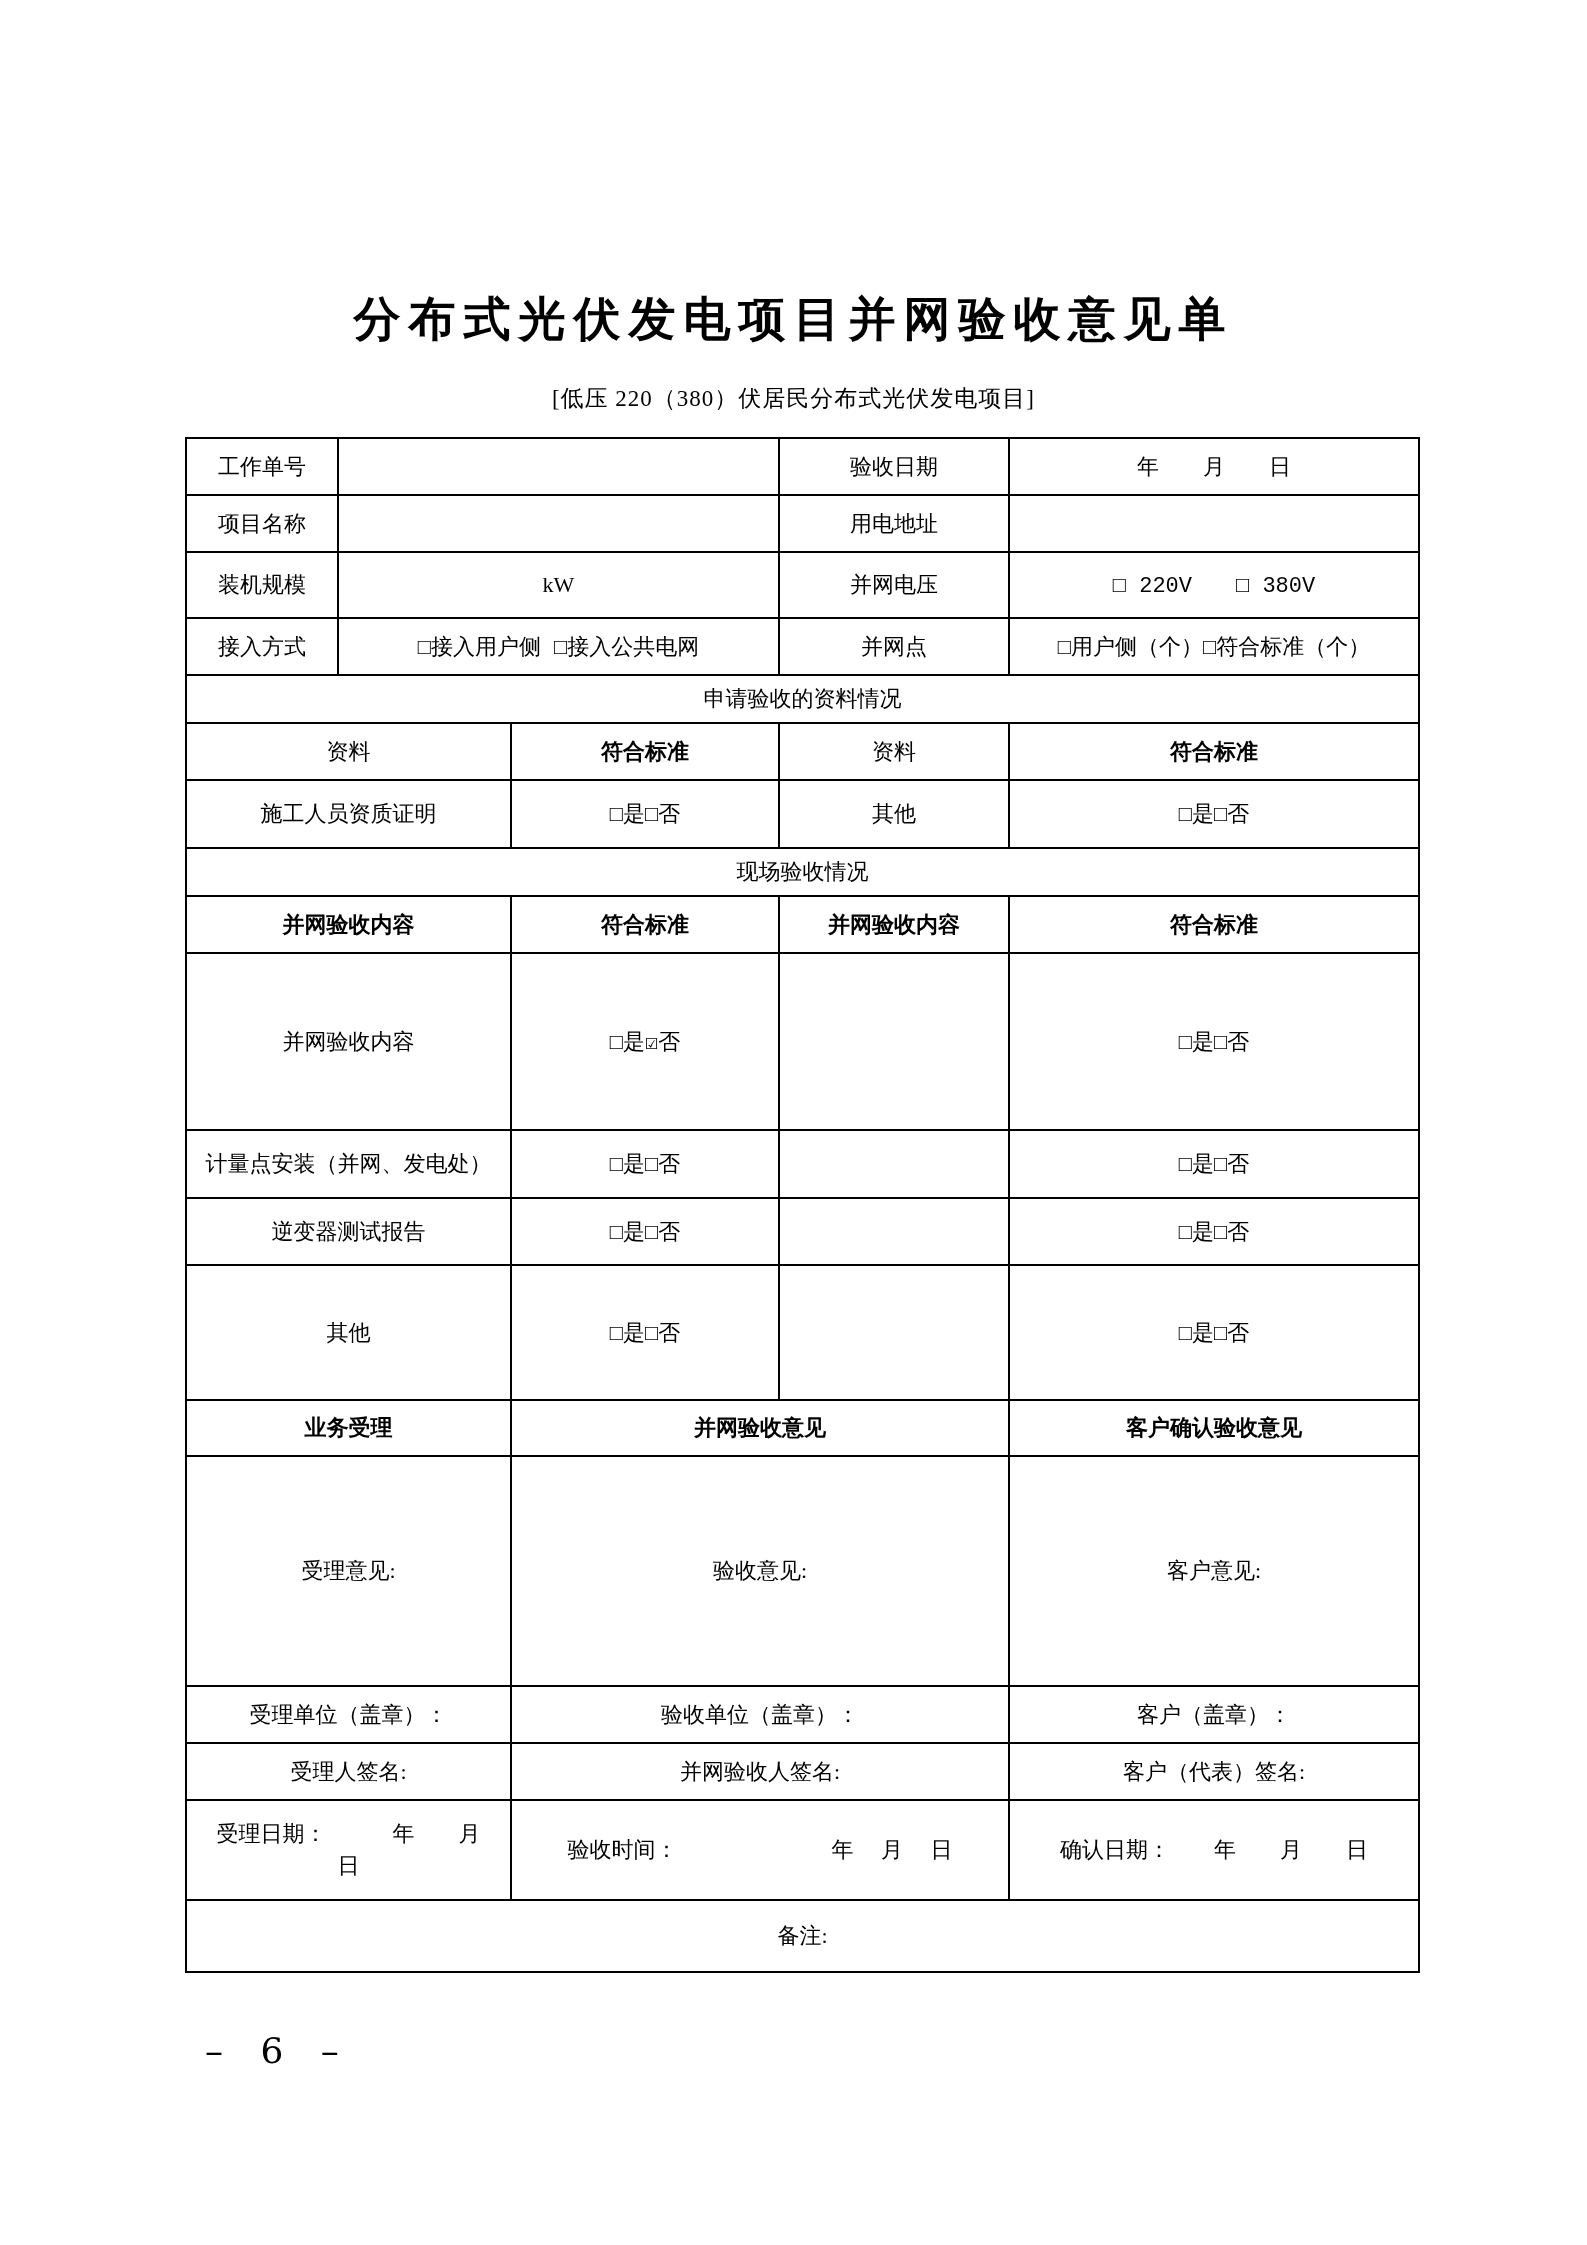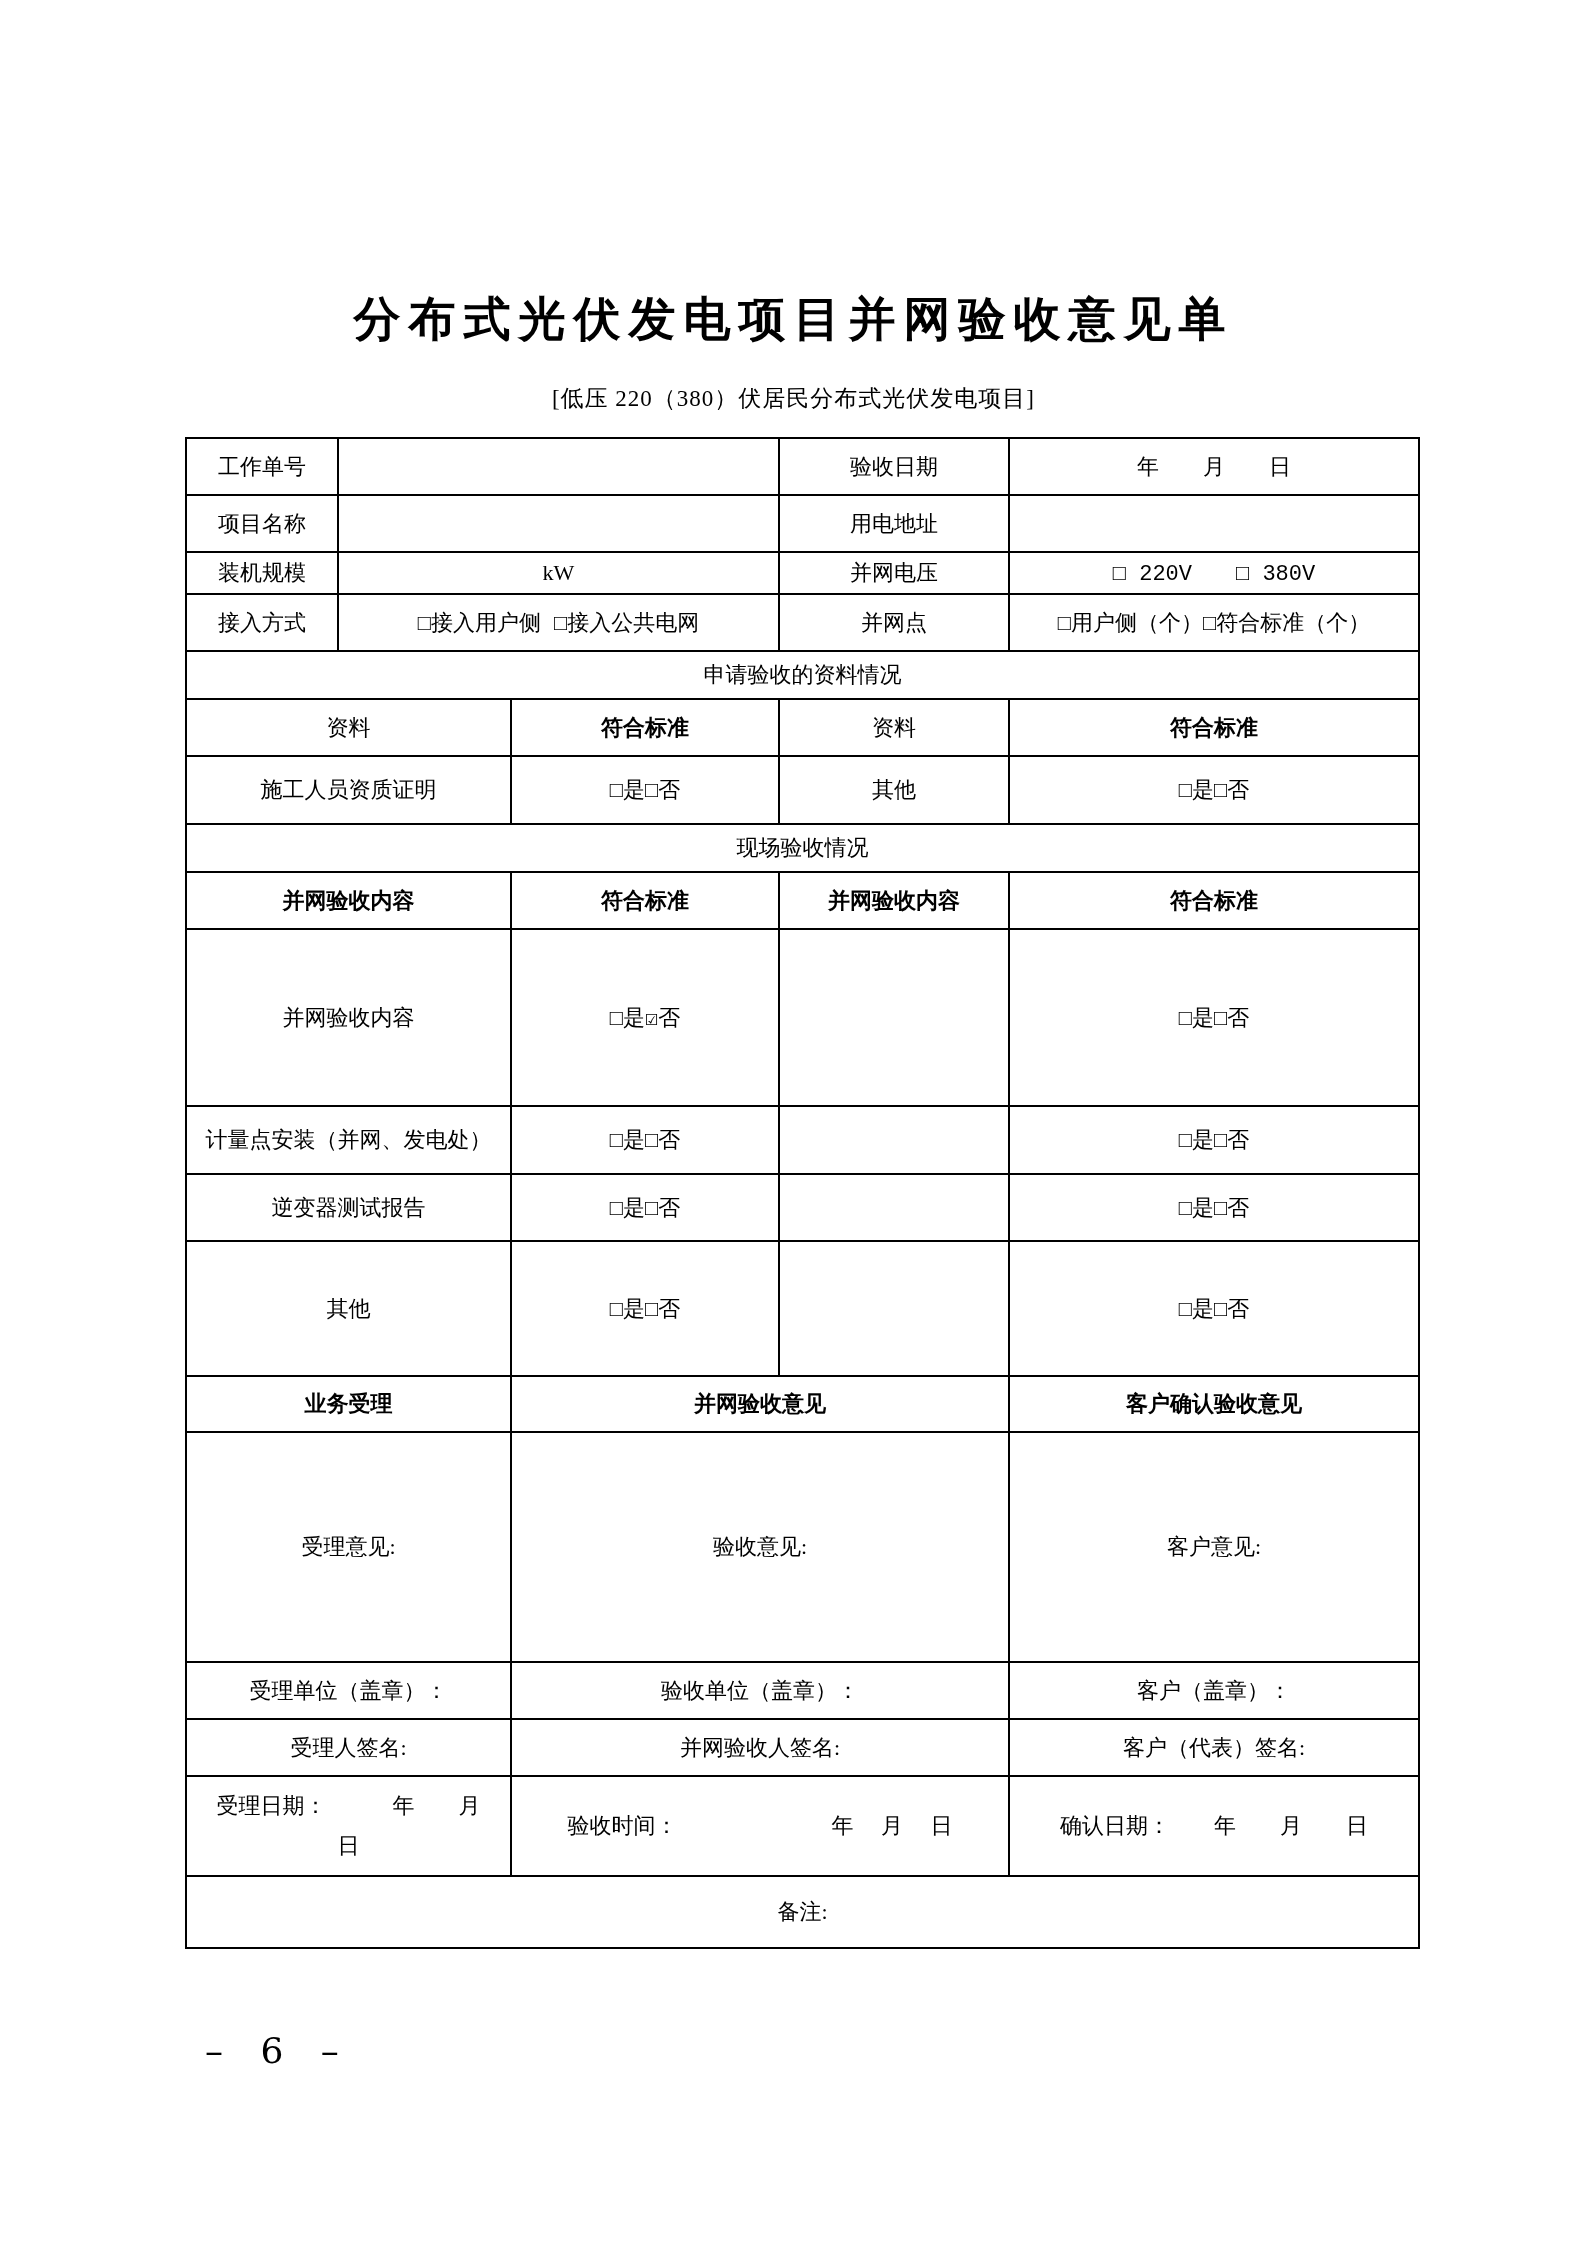--- a/index.html
+++ b/index.html
@@ -34,21 +34,21 @@
     border:2px solid #000;
     font-size:22px;
     vertical-align:middle;
     text-align:center;
     padding:2px 4px;
     overflow:hidden;
   }
   td.b{font-weight:bold;}
   td.tl{text-align:left;vertical-align:top;padding:10px 6px 4px 14px;}
   td.ml{text-align:left;padding-left:14px;}
-  td.pre{white-space:pre-line;line-height:40px;}
+  td.pre{white-space:pre-line;line-height:32px;}
   .page-number{
     position:absolute;left:205px;top:2030px;
     font-size:36px;
     letter-spacing:8px;word-spacing:10px;
     font-family:"DejaVu Serif","Liberation Serif",serif;
   }
   .chk{font-family:Liberation Mono, monospace;font-size:21px;}
 </style>
 </head>
 <body>
@@ -73,21 +73,21 @@
       <td colspan="2"></td>
       <td>验收日期</td>
       <td>年　　月　　日</td>
     </tr>
     <tr style="height:57px">
       <td>项目名称</td>
       <td colspan="2"></td>
       <td>用电地址</td>
       <td></td>
     </tr>
-    <tr style="height:42px">
+    <tr style="height:66px">
       <td>装机规模</td>
       <td colspan="2">kW</td>
       <td>并网电压</td>
       <td class="chk">□ 220V　　□ 380V</td>
     </tr>
     <tr style="height:57px">
       <td>接入方式</td>
       <td colspan="2" class="chk">□接入用户侧 □接入公共电网</td>
       <td>并网点</td>
       <td class="chk">□用户侧（个）□符合标准（个）</td>

